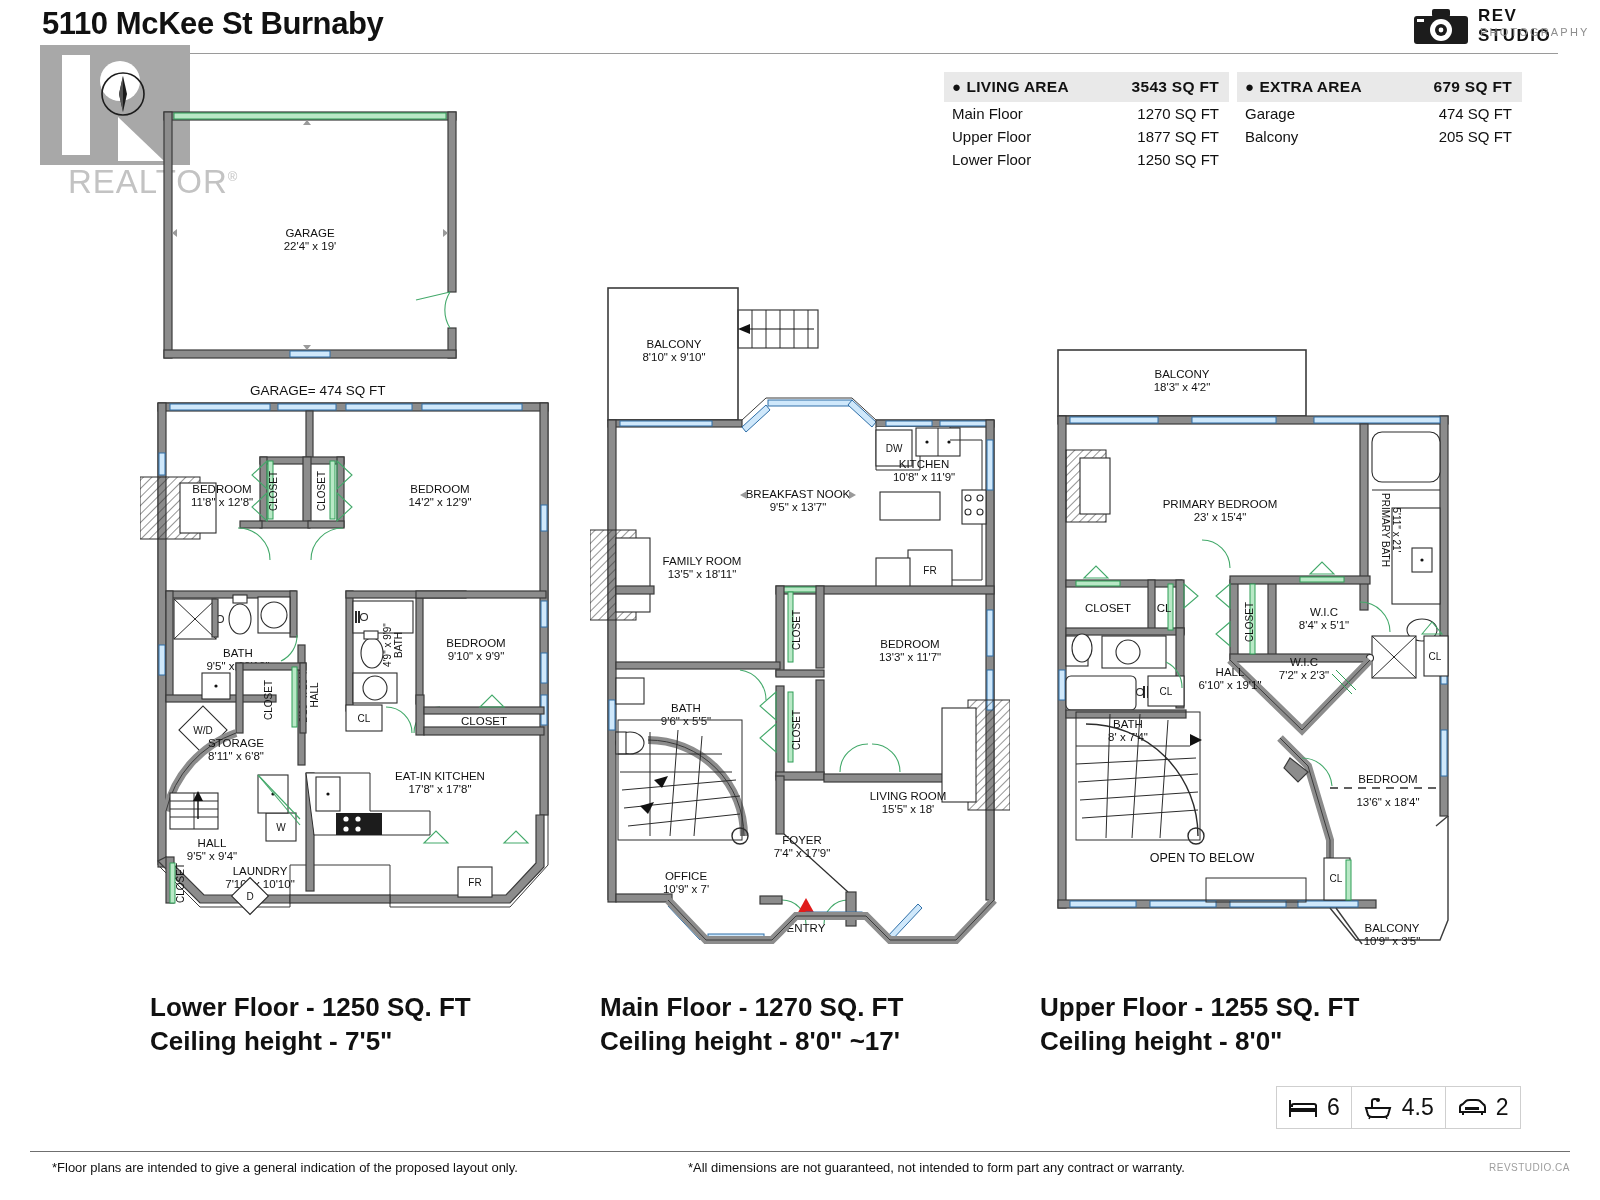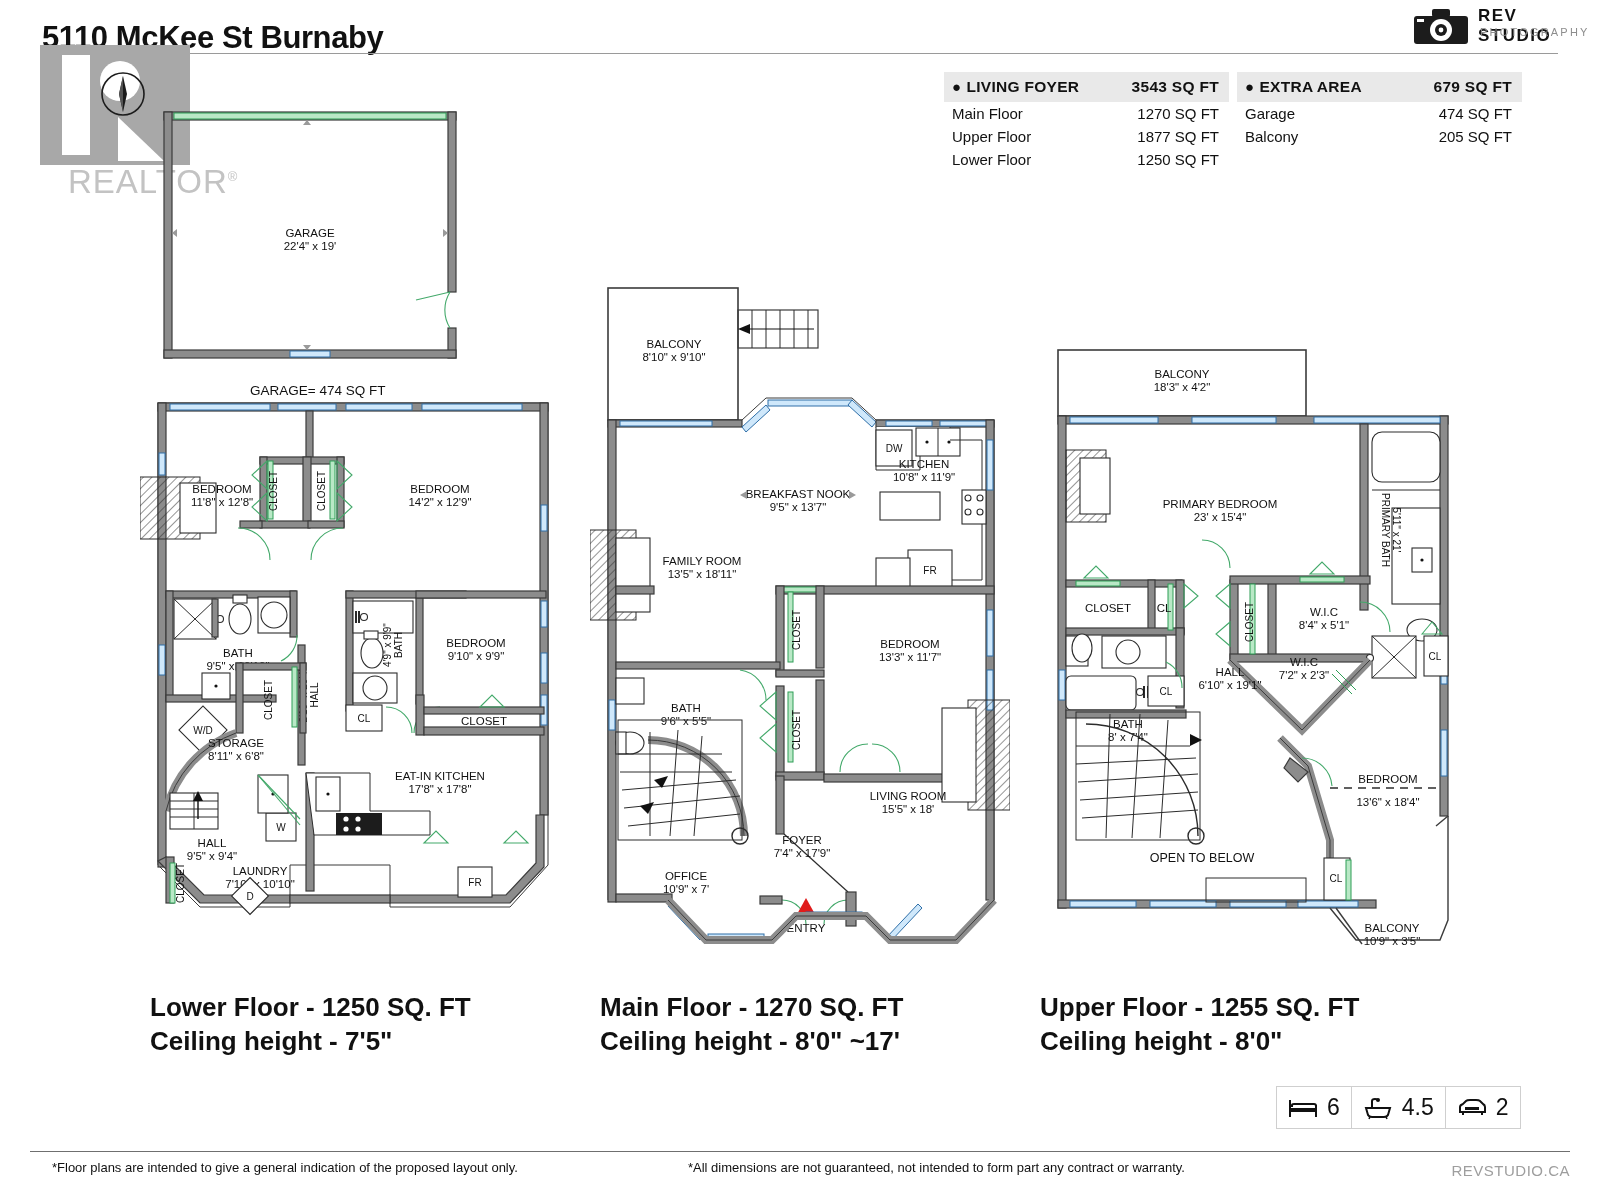--- a/index.html
+++ b/index.html
@@ -1,19 +1,19 @@
 <!DOCTYPE html>
 <html><head>
 <meta charset="utf-8">
 <style>
   html,body{margin:0;padding:0;background:#fff;}
   body{width:1600px;height:1200px;position:relative;font-family:"Liberation Sans",sans-serif;color:#111;overflow:hidden;}
 
   
-  #title{position:absolute;left:42px;top:6px;font-size:31px;font-weight:bold;letter-spacing:-0.4px;margin-top:14px;}
+  #title{position:absolute;left:42px;top:6px;font-size:31px;font-weight:bold;letter-spacing:-0.4px;}
   #header-rule{position:absolute;left:42px;top:53px;width:1516px;height:1px;background:#9a9a9a;}
 
   
   #realtor-logo{position:absolute;left:40px;top:45px;width:150px;height:120px;}
   #realtor-r{position:absolute;left:0;top:0;width:150px;height:120px;background:#a8a8a8;}
   #realtor-r:before{content:"";position:absolute;left:22px;top:10px;width:28px;height:100px;background:#fff;}
   #realtor-r:after{content:"";position:absolute;left:78px;top:72px;width:0;height:0;border-left:0 solid transparent;
      border-bottom:44px solid #fff;border-right:46px solid transparent;}
   #realtor-hole{position:absolute;left:60px;top:16px;width:40px;height:40px;border-radius:50%;background:#fff;}
   #compass{position:absolute;left:52px;top:22px;width:62px;height:62px;}
@@ -52,21 +52,21 @@
   
   #badges{position:absolute;left:1276px;top:1086px;display:flex;border:1px solid #cfcfcf;background:#fff;}
   .badge{display:flex;align-items:center;gap:9px;padding:7px 11px;border-right:1px solid #cfcfcf;}
   .badge:last-child{border-right:none;}
   .badge .num{font-size:23px;}
 
   
   #footer-rule{position:absolute;left:30px;top:1151px;width:1540px;height:1px;background:#6f6f6f;}
   #foot-left{position:absolute;left:52px;top:1160px;font-size:13px;}
   #foot-mid{position:absolute;left:688px;top:1160px;font-size:13px;}
-  #foot-right{position:absolute;right:30px;top:1162px;font-size:15px;color:#9e9e9e;letter-spacing:.5px;}
+  #foot-right{position:absolute;right:30px;top:1162px;font-size:10px;color:#9e9e9e;letter-spacing:.5px;}
 
   
   .w{fill:#8c8c8c;stroke:#3b3b3b;stroke-width:1.2;}
   .wn{fill:none;stroke:#3b3b3b;stroke-width:1.2;}
   .thin{fill:none;stroke:#2c2c2c;stroke-width:1;}
   .win{fill:#cfe8fb;stroke:#2f6fa8;stroke-width:1;}
   .grn{fill:#b9e8c6;stroke:#2f9e57;stroke-width:1;}
   .swing{fill:none;stroke:#43a96a;stroke-width:1.1;}
   .fix{fill:#fff;stroke:#2c2c2c;stroke-width:1.1;}
   .hatch-r{fill:url(#hatch);stroke:#2c2c2c;stroke-width:1;}
@@ -103,21 +103,21 @@
     <circle cx="31" cy="25" r="2.4" fill="#fff"></circle>
     <rect x="7" y="14" width="7" height="3" fill="#fff"></rect>
   </svg>
   <div class="rs-name">REV STUDIO</div>
   <div class="rs-sub">PHOTOGRAPHY</div>
 </div>
 
 <div id="area-summary">
   <div class="area-card">
     <div class="area-head">
-      <span><span class="dot">●</span><span>LIVING FOYER</span></span>
+      <span><span class="dot">●</span><span>LIVING AREA</span></span>
       <span>3543 SQ FT</span>
     </div>
     <div class="area-row">
       <span>Main Floor</span>
       <span class="v">1270 SQ FT</span>
     </div>
     <div class="area-row">
       <span>Upper Floor</span>
       <span class="v">1877 SQ FT</span>
     </div>

